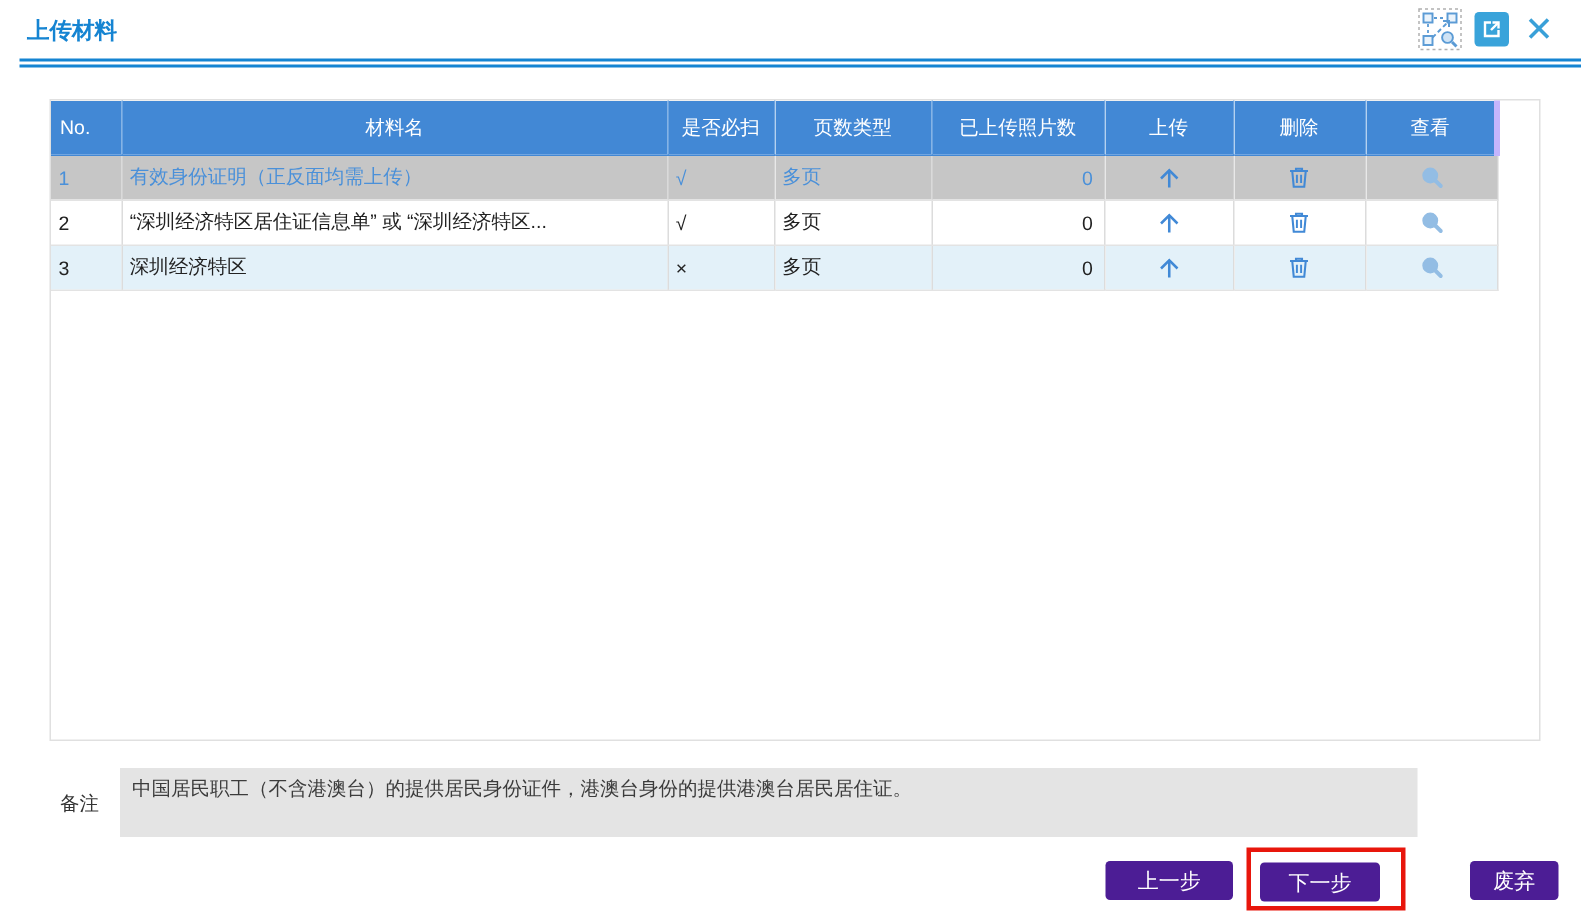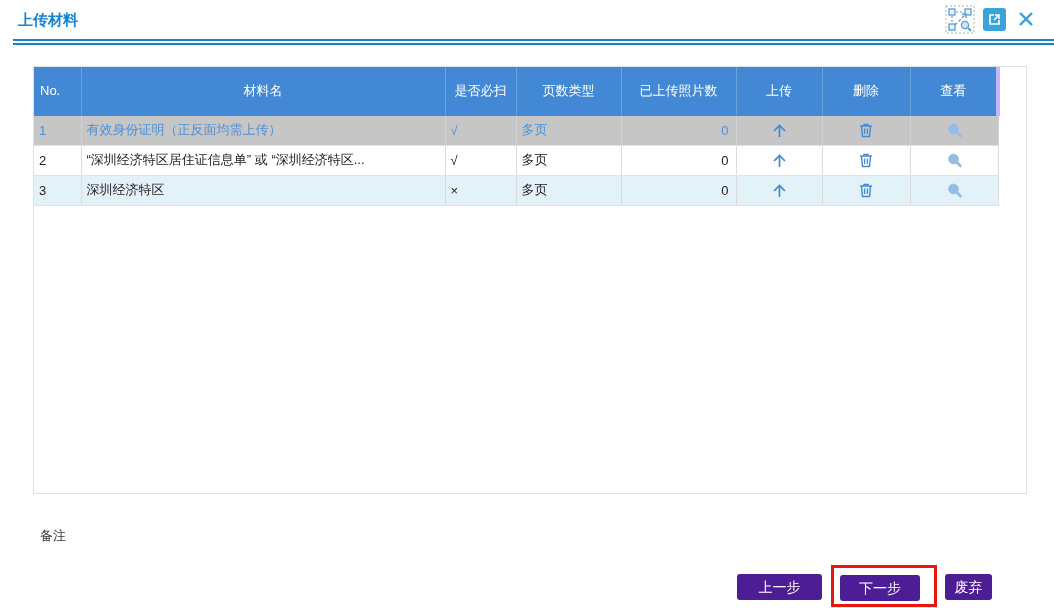--- a/index.html
+++ b/index.html
@@ -35,21 +35,21 @@
     width: 994px; height: 428px;
     border: 1px solid #e0e0e0; background: #fff;
   }
   table.mat-table { border-collapse: collapse; table-layout: fixed; width: 964px; }
   col.c0 { width: 47px; } col.c1 { width: 364px; } col.c2 { width: 71px; }
   col.c3 { width: 105px; } col.c4 { width: 115px; } col.c5 { width: 86px; }
   col.c6 { width: 88px; } col.c7 { width: 88px; }
 
   .mat-table th {
     background: #4288d5; color: #ffffff; font-weight: normal;
-    font-size: 13px; height: 48px; text-align: center;
+    font-size: 13px; height: 36px; text-align: center;
     border-right: 1px solid #6ba3e0; border-bottom: 1px solid #4288d5;
     white-space: nowrap; overflow: hidden;
   }
   .mat-table th:last-child { border-right: 4px solid #c4b5fd; }
   .mat-table th.th-no { text-align: left; padding-left: 6px; }
 
   .mat-table td {
     height: 30px; font-size: 13px; color: #222222;
     border-right: 1px solid #dcdcdc; border-bottom: 1px solid #e3e3e3;
     padding: 0 5px; white-space: nowrap; overflow: hidden; text-overflow: ellipsis;
@@ -71,21 +71,21 @@
 
   
   .btn {
     position: absolute; height: 26px; border: none; border-radius: 3px;
     background: #4c1d95; color: #ffffff; font-size: 14px;
     font-family: "Liberation Sans", "DejaVu Sans", sans-serif;
     cursor: pointer; text-align: center; line-height: 26px;
   }
   .btn-prev { left: 737px; top: 574px; width: 85px; }
   .btn-next { left: 840px; top: 575px; width: 80px; }
-  .btn-discard { left: 945px; top: 574px; width: 47px; }
+  .btn-discard { left: 980px; top: 574px; width: 59px; }
   .red-annotation {
     position: absolute; left: 831px; top: 565px; width: 106px; height: 42px;
     border: 3px solid #e8160c; pointer-events: none; z-index: 5;
   }
 </style>
 </head>
 <body>
 
 <div class="dialog">
 
@@ -251,19 +251,20 @@
             <line x1="11" y1="10.5" x2="14.5" y2="14" stroke="#93bde4" stroke-width="2.6" stroke-linecap="round"></line>
           </svg>
         </span>
       </td>
     </tr>
         </tbody>
     </table>
   </div>
 
   <div class="remark-label">备注</div>
+  <div class="remark-box">中国居民职工（不含港澳台）的提供居民身份证件，港澳台身份的提供港澳台居民居住证。</div>
 
   <button class="btn btn-prev">上一步</button>
   <button class="btn btn-next">下一步</button>
   <button class="btn btn-discard">废弃</button>
   <div class="red-annotation"></div>
 
 </div>
 
 </body></html>

